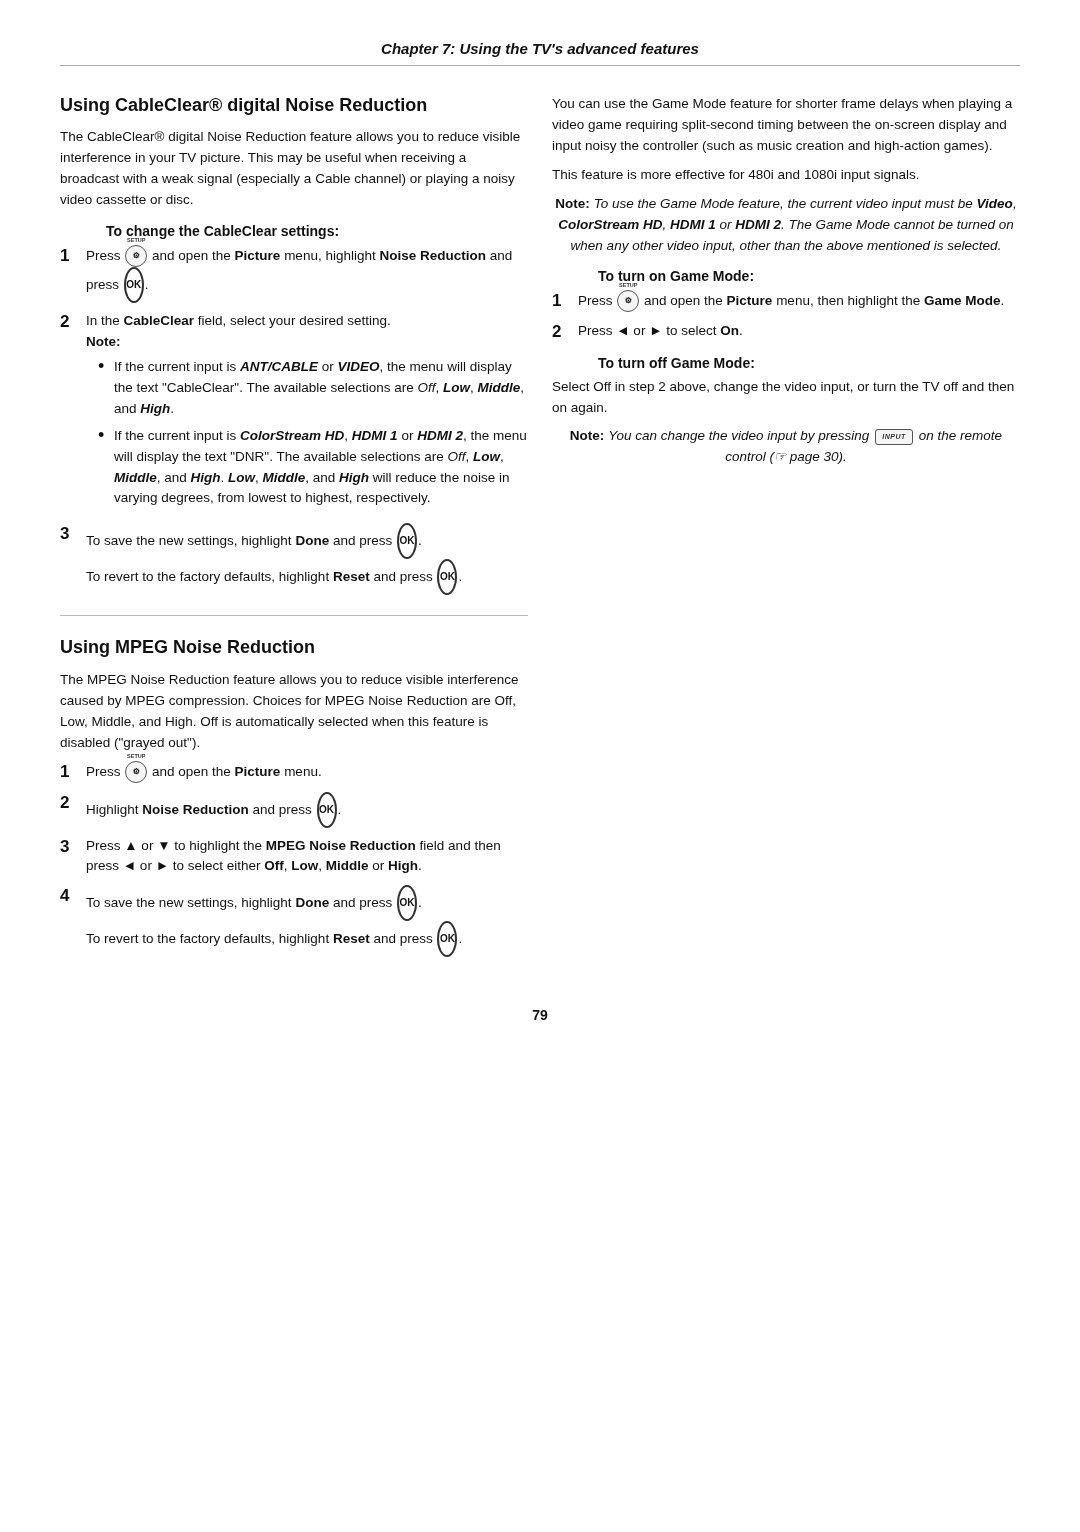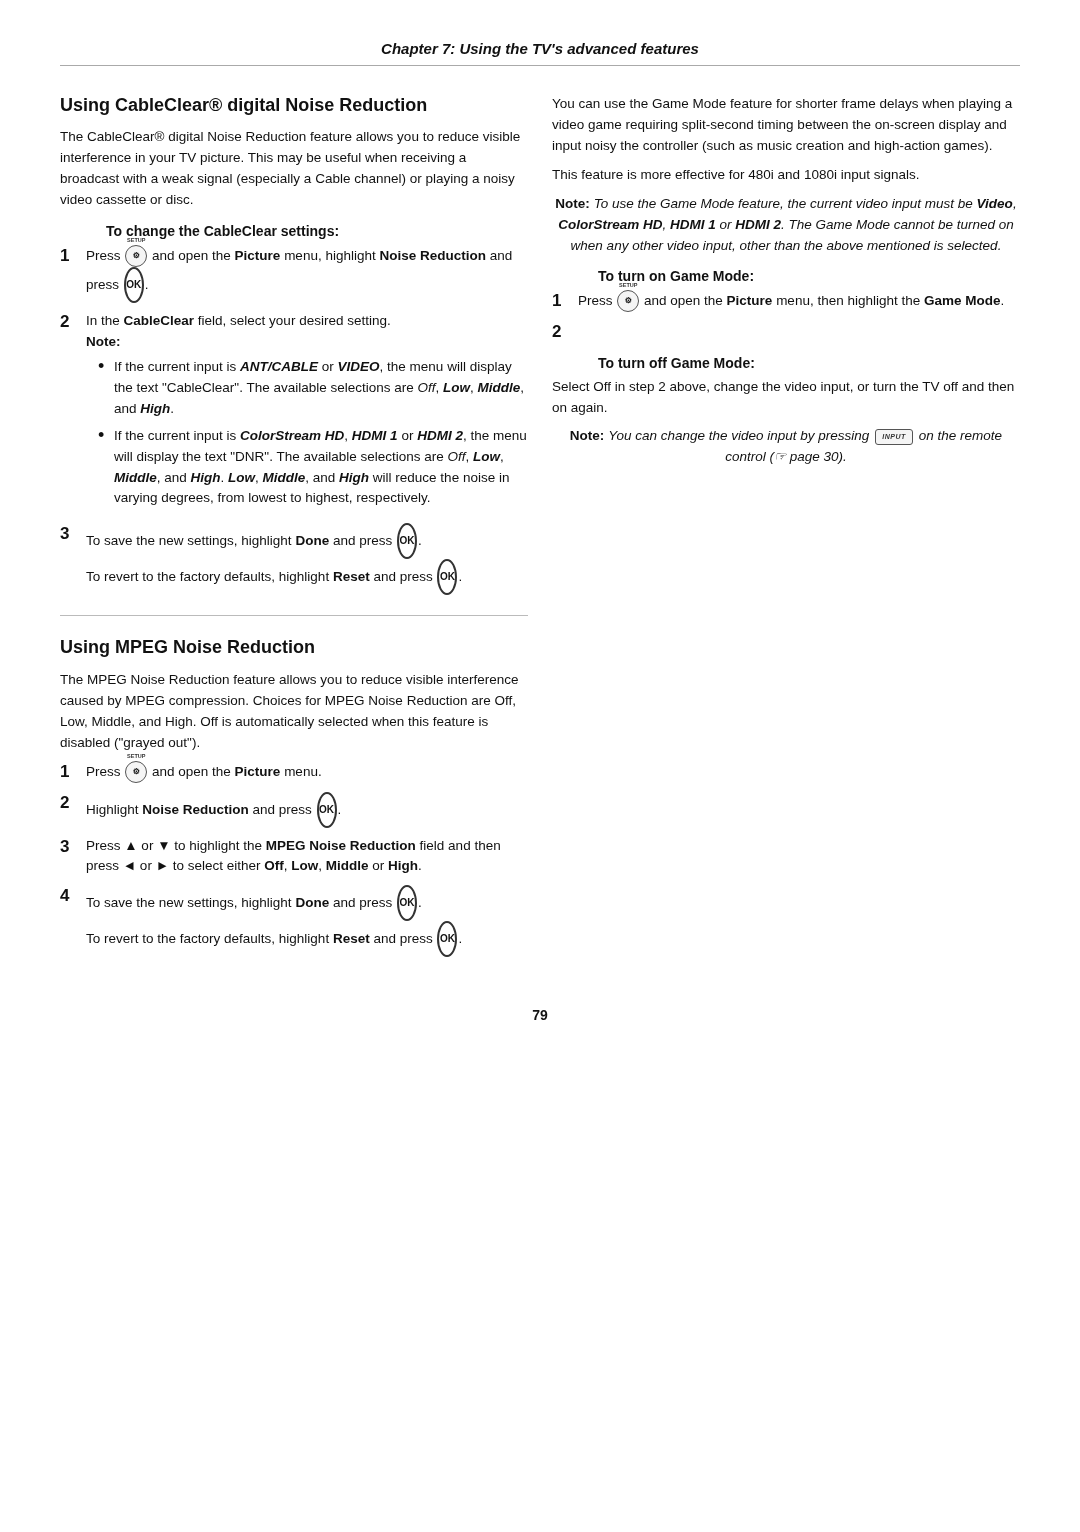--- a/index.html
+++ b/index.html
@@ -287,20 +287,23 @@
 
       <ul class="numbered-list">
         <li>
           <span class="num">1</span>
           <div class="li-content">
             Press <span class="setup-icon">⚙</span> and open the <b>Picture</b> menu, then highlight the <b>Game Mode</b>.
           </div>
         </li>
         <li>
           <span class="num">2</span>
+          <div class="li-content">
+            Press ◄ or ► to select <b>On</b>.
+          </div>
         </li>
       </ul>
 
       <h3>To turn off Game Mode:</h3>
 
       <p>Select Off in step 2 above, change the video input, or turn the TV off and then on again.</p>
 
       <p class="note-block">
         <b>Note:</b> <i>You can change the video input by pressing <span class="input-icon">INPUT</span> on the remote control (☞ page 30).</i>
       </p>

